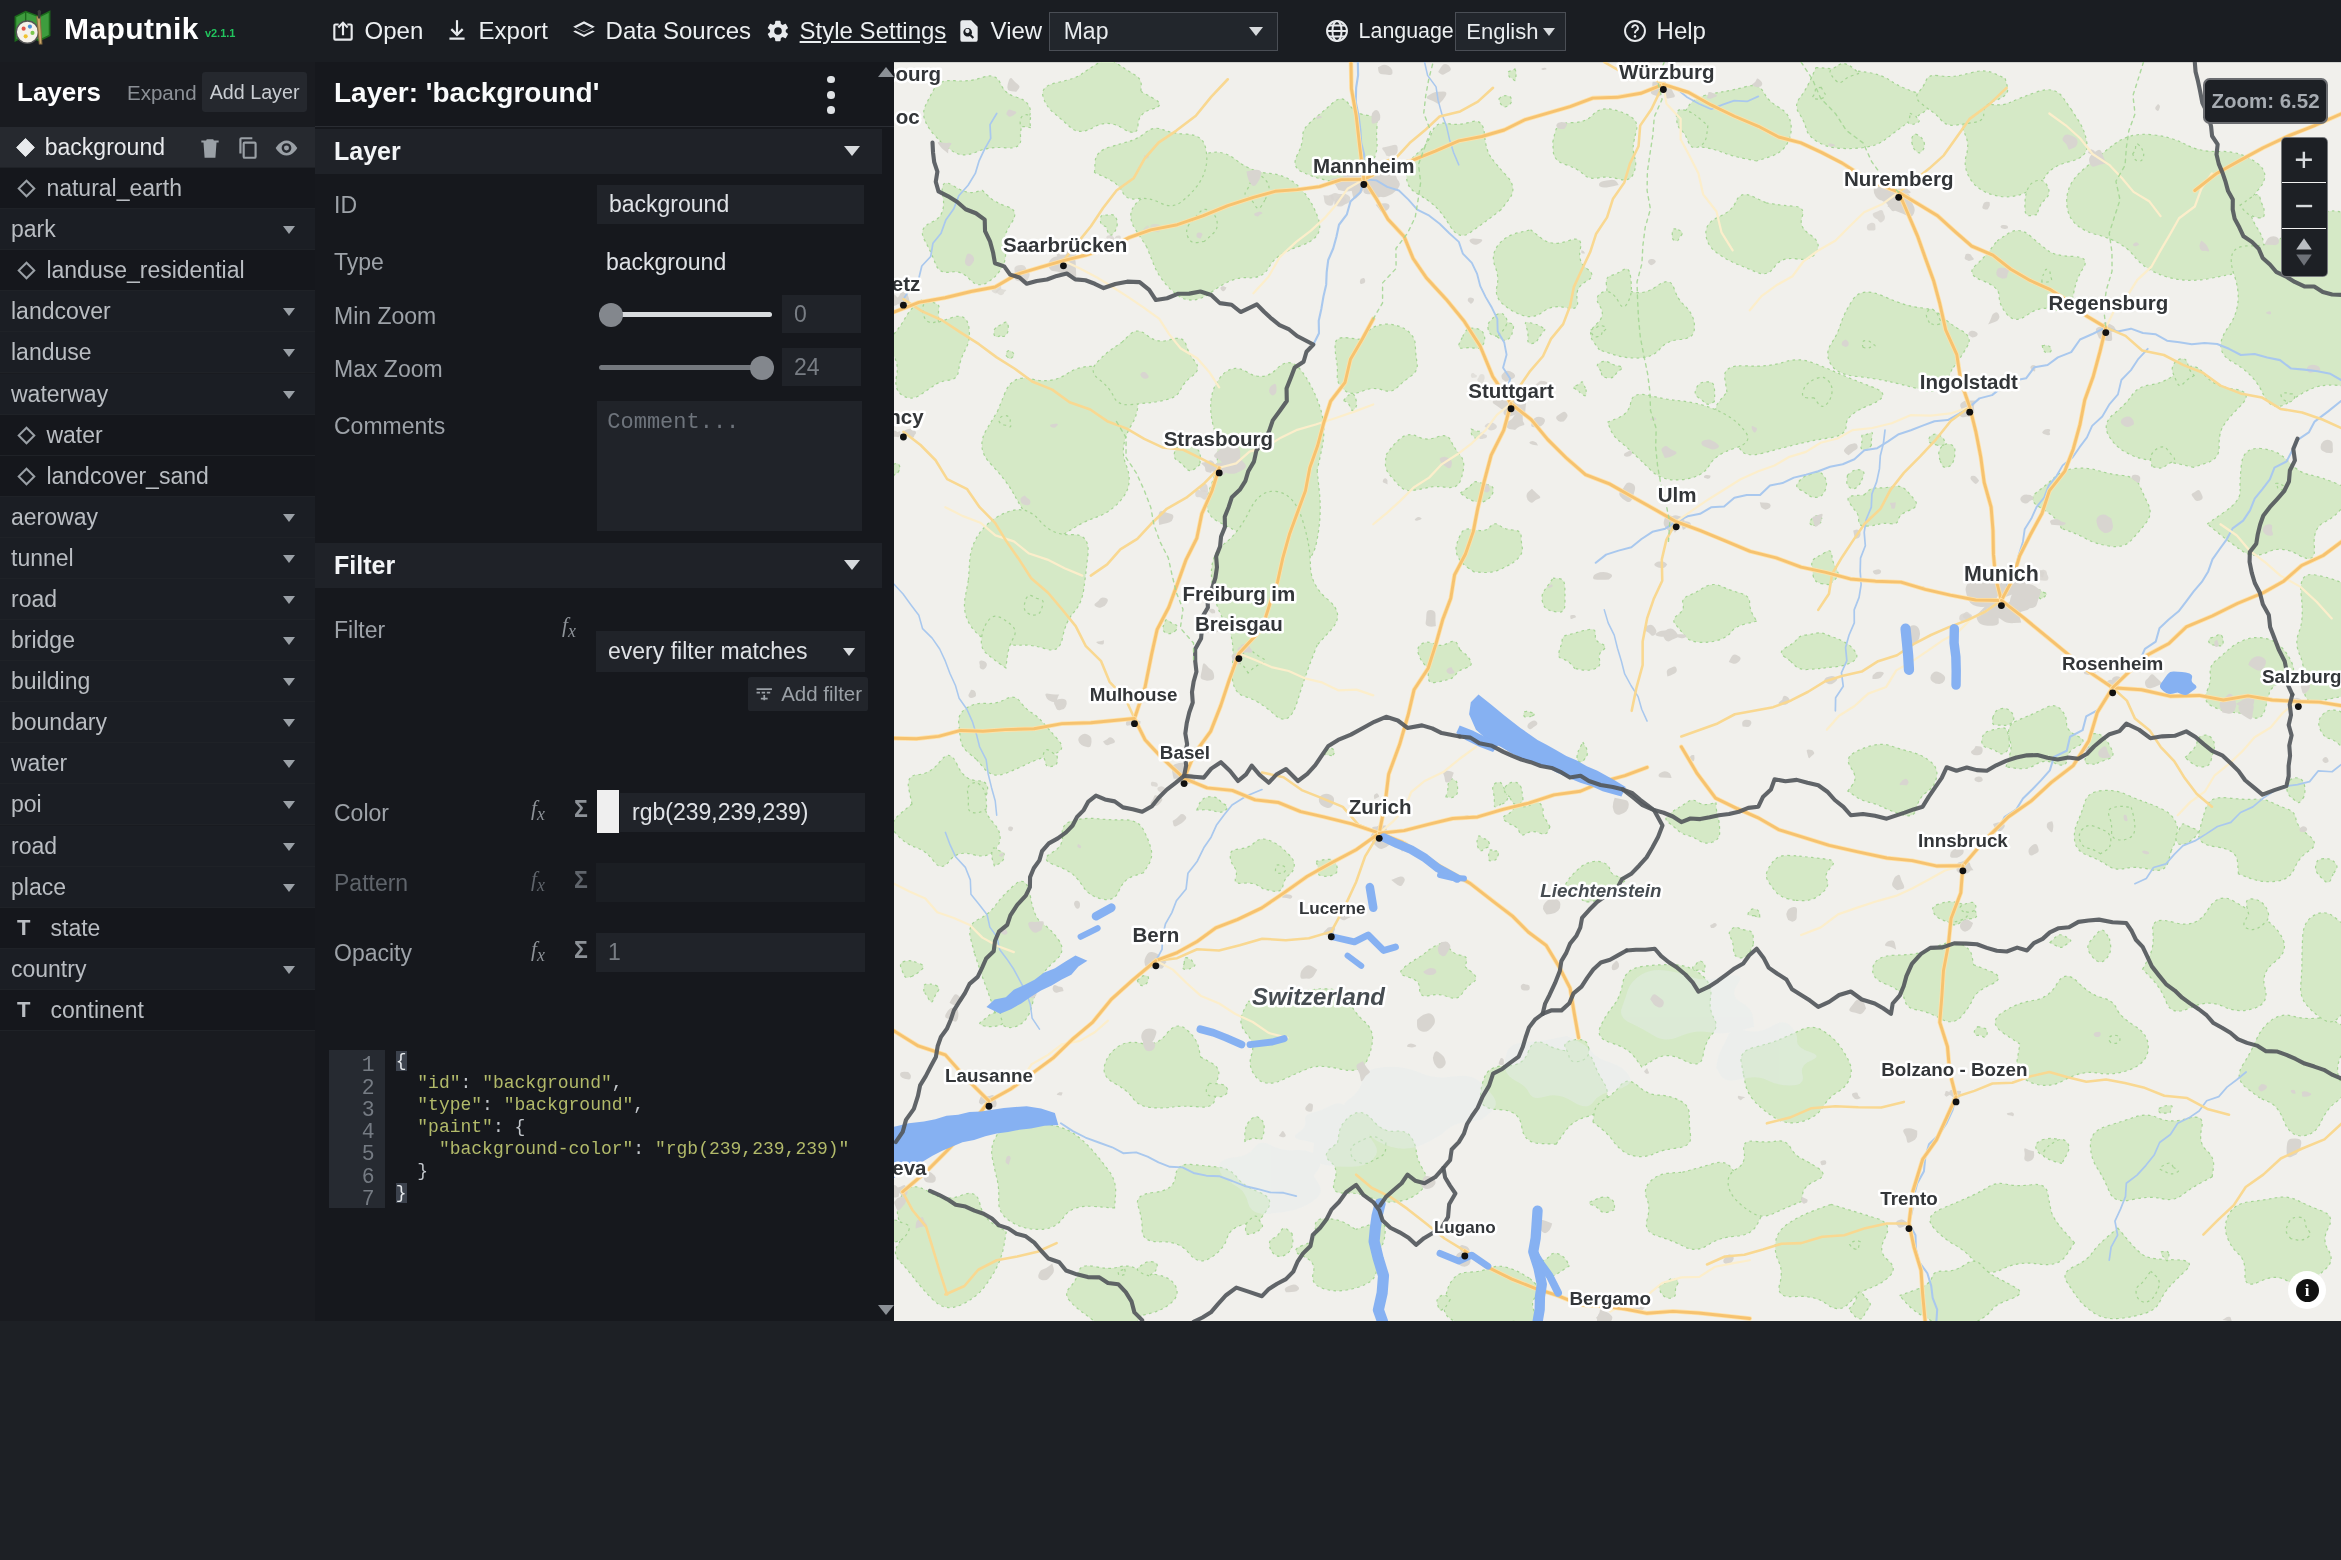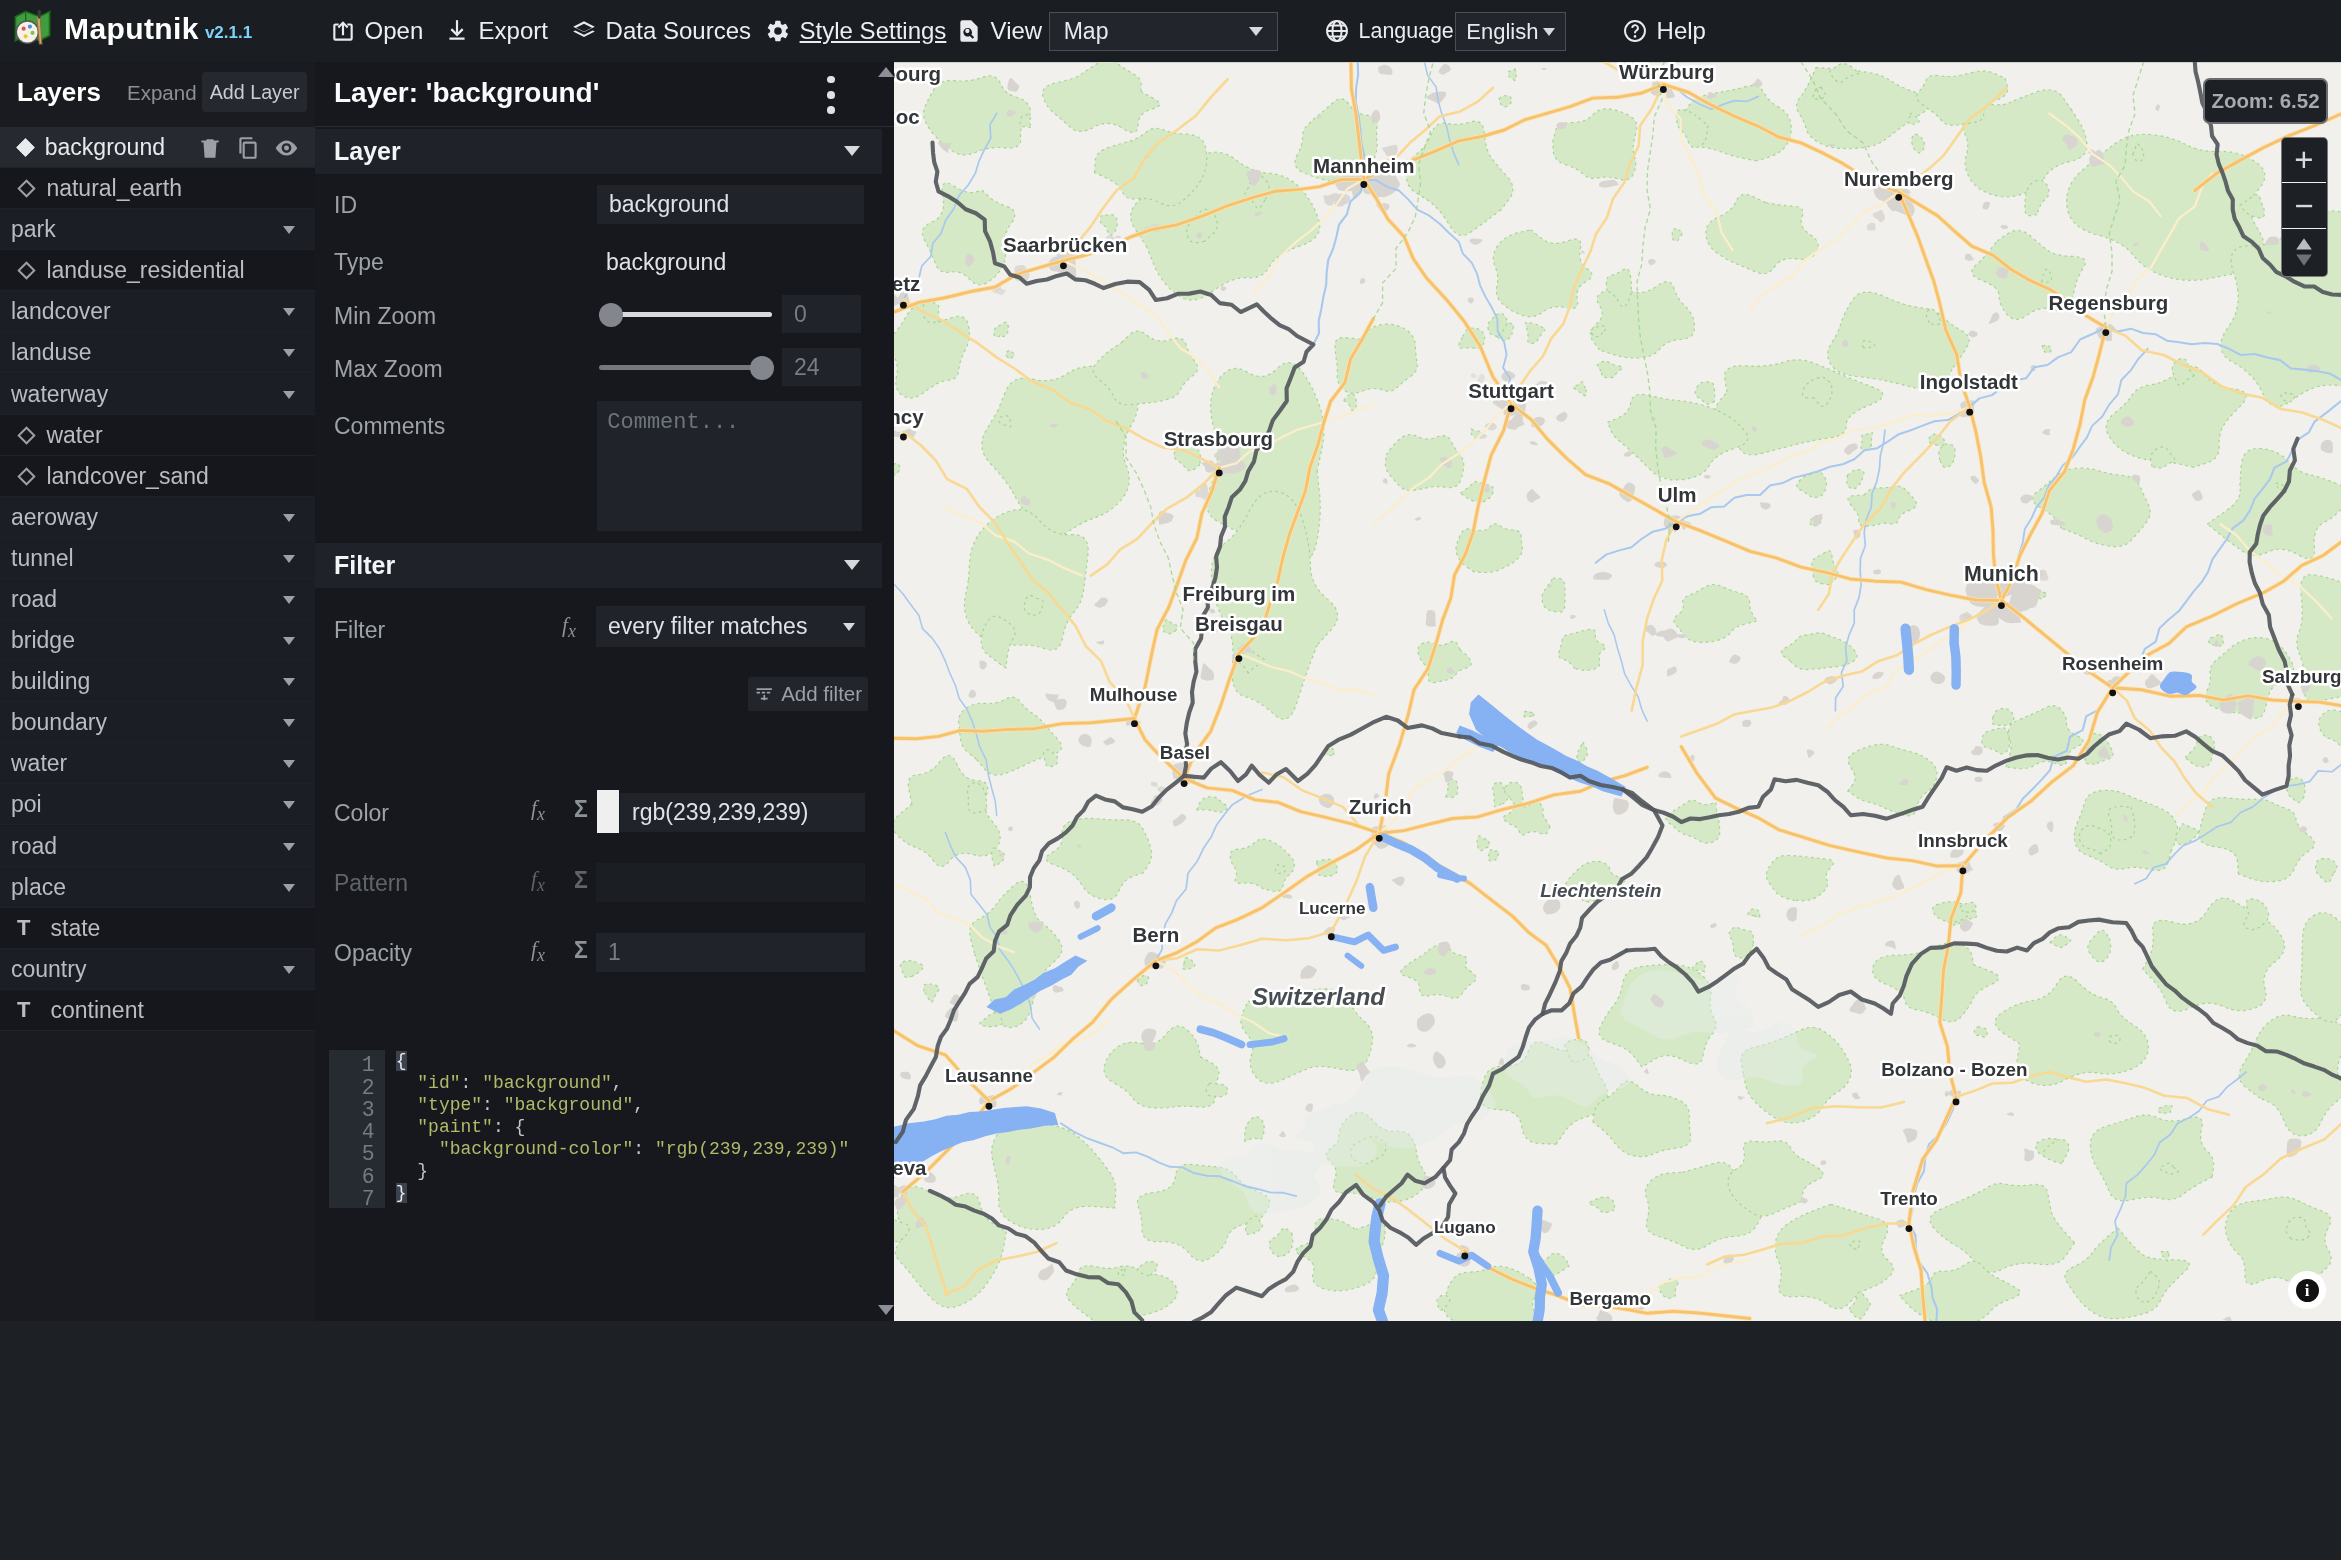--- a/index.html
+++ b/index.html
@@ -5,21 +5,21 @@
 * { margin:0; padding:0; box-sizing:border-box; }
 html,body { width:2342px; height:1560px; background:#1d2025; overflow:hidden; }
 body { font-family:"Liberation Sans", sans-serif; position:relative; }
 
 
 #topbar { position:absolute; left:0; top:0; width:2342px; height:62px; background:#1a1d22; z-index:30; }
 #topbar .item { position:absolute; top:0; height:62px; display:flex; align-items:center; color:#eceff1; font-size:24px; }
 #topbar .item svg { margin-right:8.6px; }
 .brand { position:absolute; left:12px; top:7.7px; display:flex; align-items:center; }
 .brand .name { color:#fff; font-size:30px; font-weight:700; margin-left:11px; letter-spacing:0.4px;}
-.brand .ver { color:#7dd3fc; font-size:17px; font-weight:700; margin-left:6px; margin-top:8.6px; }
+.brand .ver { color:#22c55e; font-size:11px; font-weight:700; margin-left:6px; margin-top:8.6px; }
 .seldd { position:absolute; background:#22262c; border:0.9px solid #4a4e55; color:#e8ebee; font-size:23px; display:flex; align-items:center; }
 .seldd .car { margin-left:auto; }
 .car { width:0; height:0; border-left:7.7px solid transparent; border-right:7.7px solid transparent; border-top:9.4px solid #d7dadd; }
 
 
 #sidebar { position:absolute; left:0; top:62px; width:315px; height:1259px; background:#191b20; z-index:20; }
 #lheader { position:absolute; left:0; top:0; width:315px; height:65px; }
 #lheader .t { position:absolute; left:17px; top:15.4px; color:#fff; font-size:26px; font-weight:700; }
 #lheader .expand { position:absolute; left:127px; top:19px; color:#8b9096; font-size:20.5px; }
 #lheader .addl { position:absolute; left:202px; top:10.3px; color:#c9cdd2; font-size:19.7px; background:#25282e; padding:8.6px 7.7px; border-radius:3.4px; white-space:nowrap; }
@@ -297,21 +297,21 @@
   <div class="thumb" style="left:435px; top:294px;"></div>
   <div class="vbox" style="left:467px; top:286px;">24</div>
 
   <div class="flabel" style="top:351px;">Comments</div>
   <div id="comments" style="top:339px;">Comment...</div>
 
   <div class="sechead" style="top:481px;">Filter<span class="scar"></span></div>
 
   <div class="flabel" style="top:555px;">Filter</div>
   <div class="fx" style="left:247px; top:551px;">f<sub>x</sub></div>
-  <div class="finput" style="left:281px; top:544px; width:269px; height:41px;">every filter matches<span class="car" style="margin-left:auto;margin-right:10.3px;border-left-width:6.8px;border-right-width:6.8px;border-top-width:8.6px;"></span></div>
+  <div class="finput" style="left:281px; top:569px; width:269px; height:41px;">every filter matches<span class="car" style="margin-left:auto;margin-right:10.3px;border-left-width:6.8px;border-right-width:6.8px;border-top-width:8.6px;"></span></div>
 
   <div id="addfilter" style="top:615px;">
     <svg width="20.5" height="20.5" viewBox="0 0 24 24" fill="#9aa0a6" style="margin-right:6.8px;">
         <path d="M3 5h18v2H3zM3 9h4v2H3zM9 9h4v2H9zM15 9h4v2h-4zM11 13h2v6h-2zM8 16h8v2H8z"></path>
       </svg>
     Add filter
   </div>
 
 
   <div class="flabel" style="top:738px;">Color</div>

